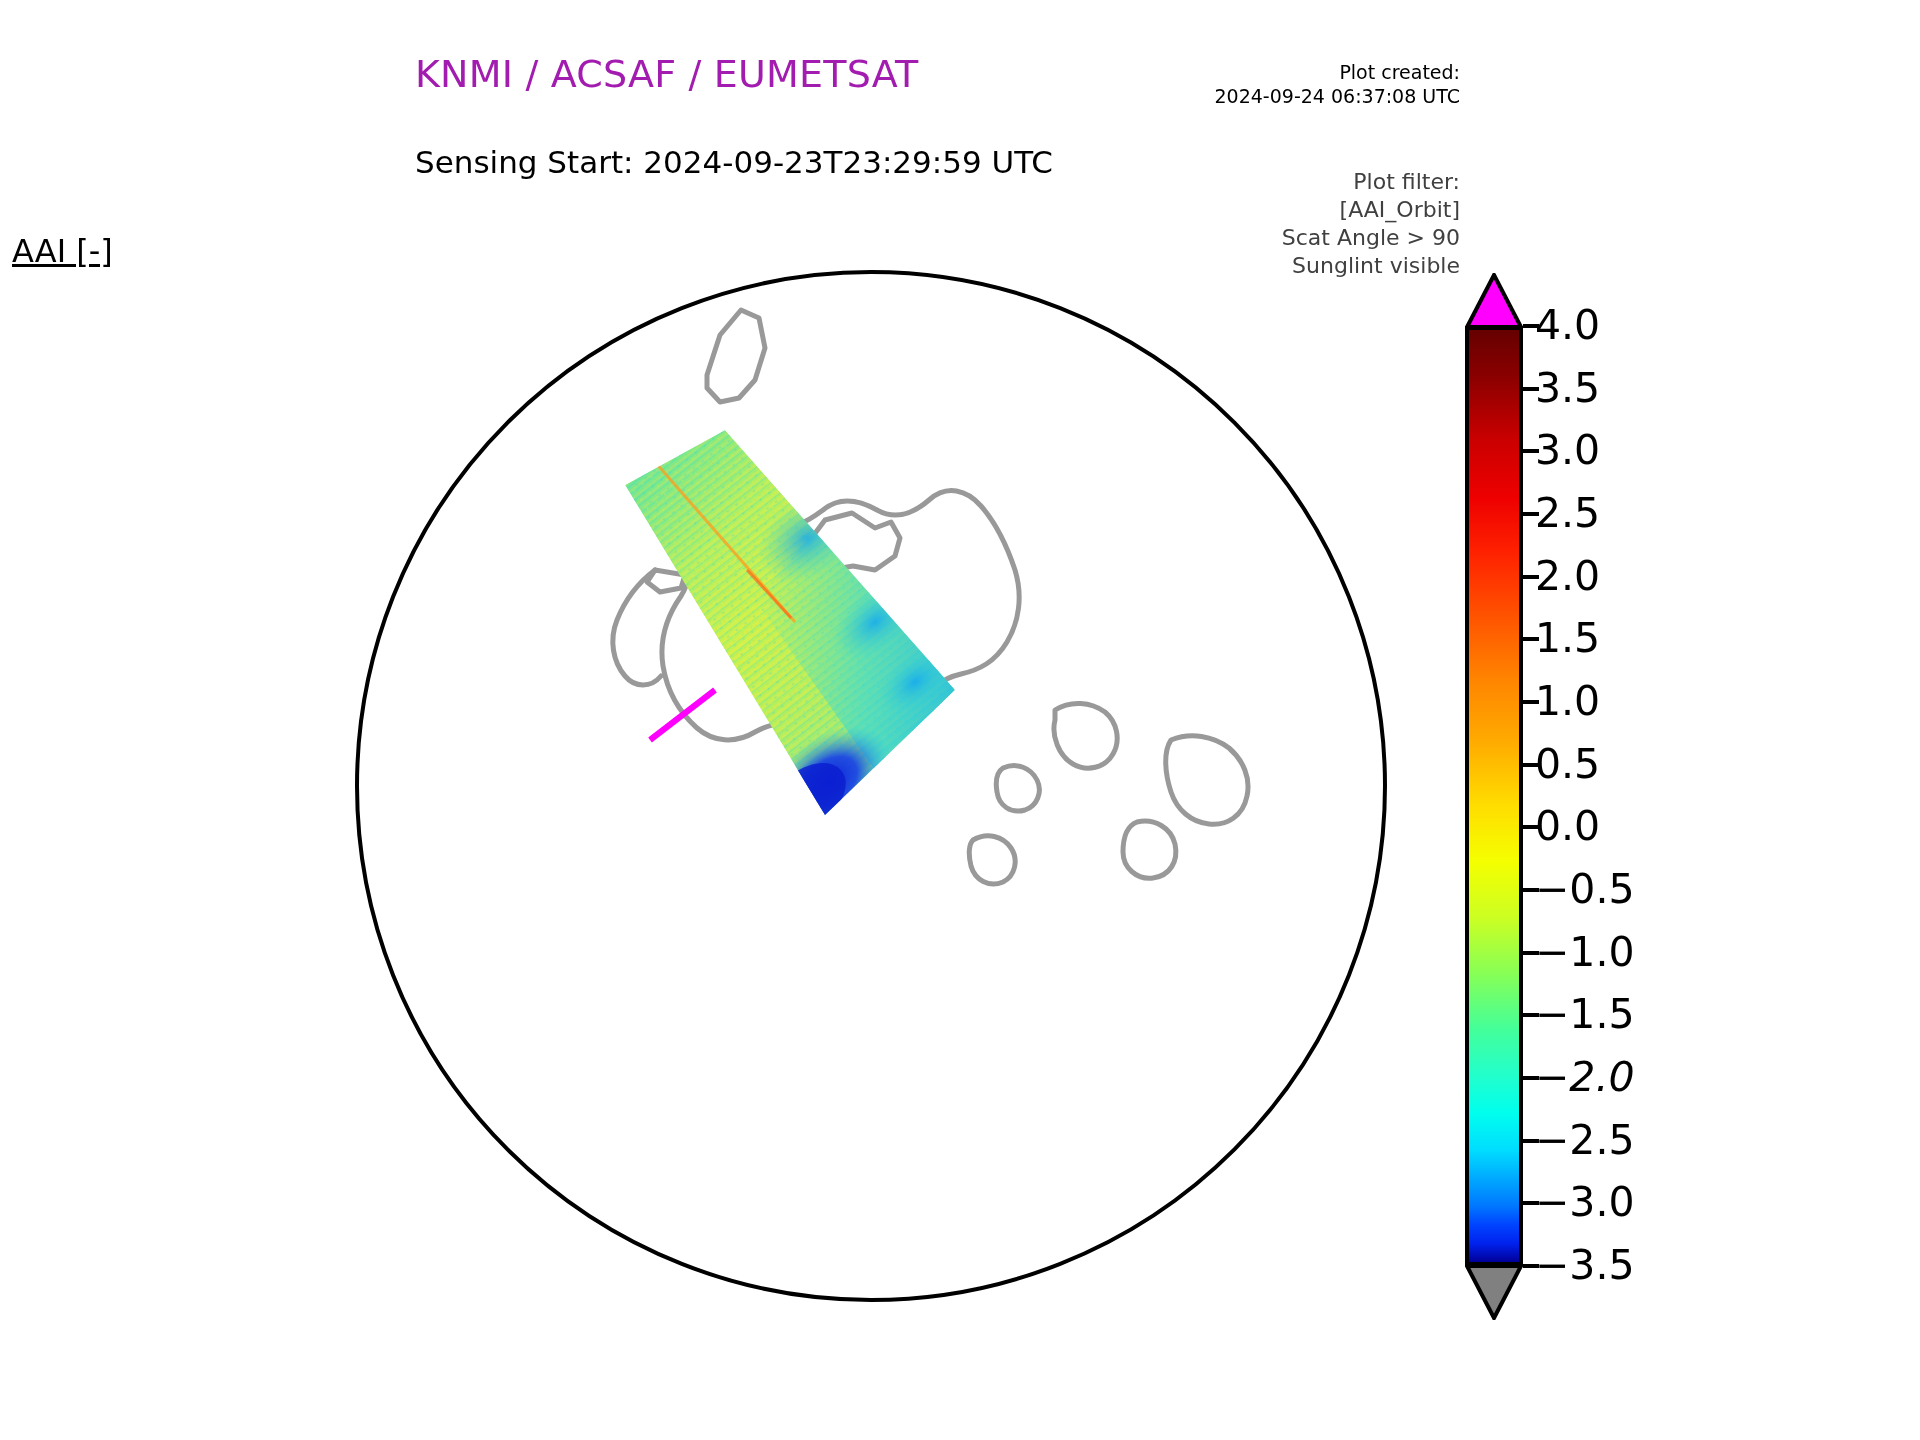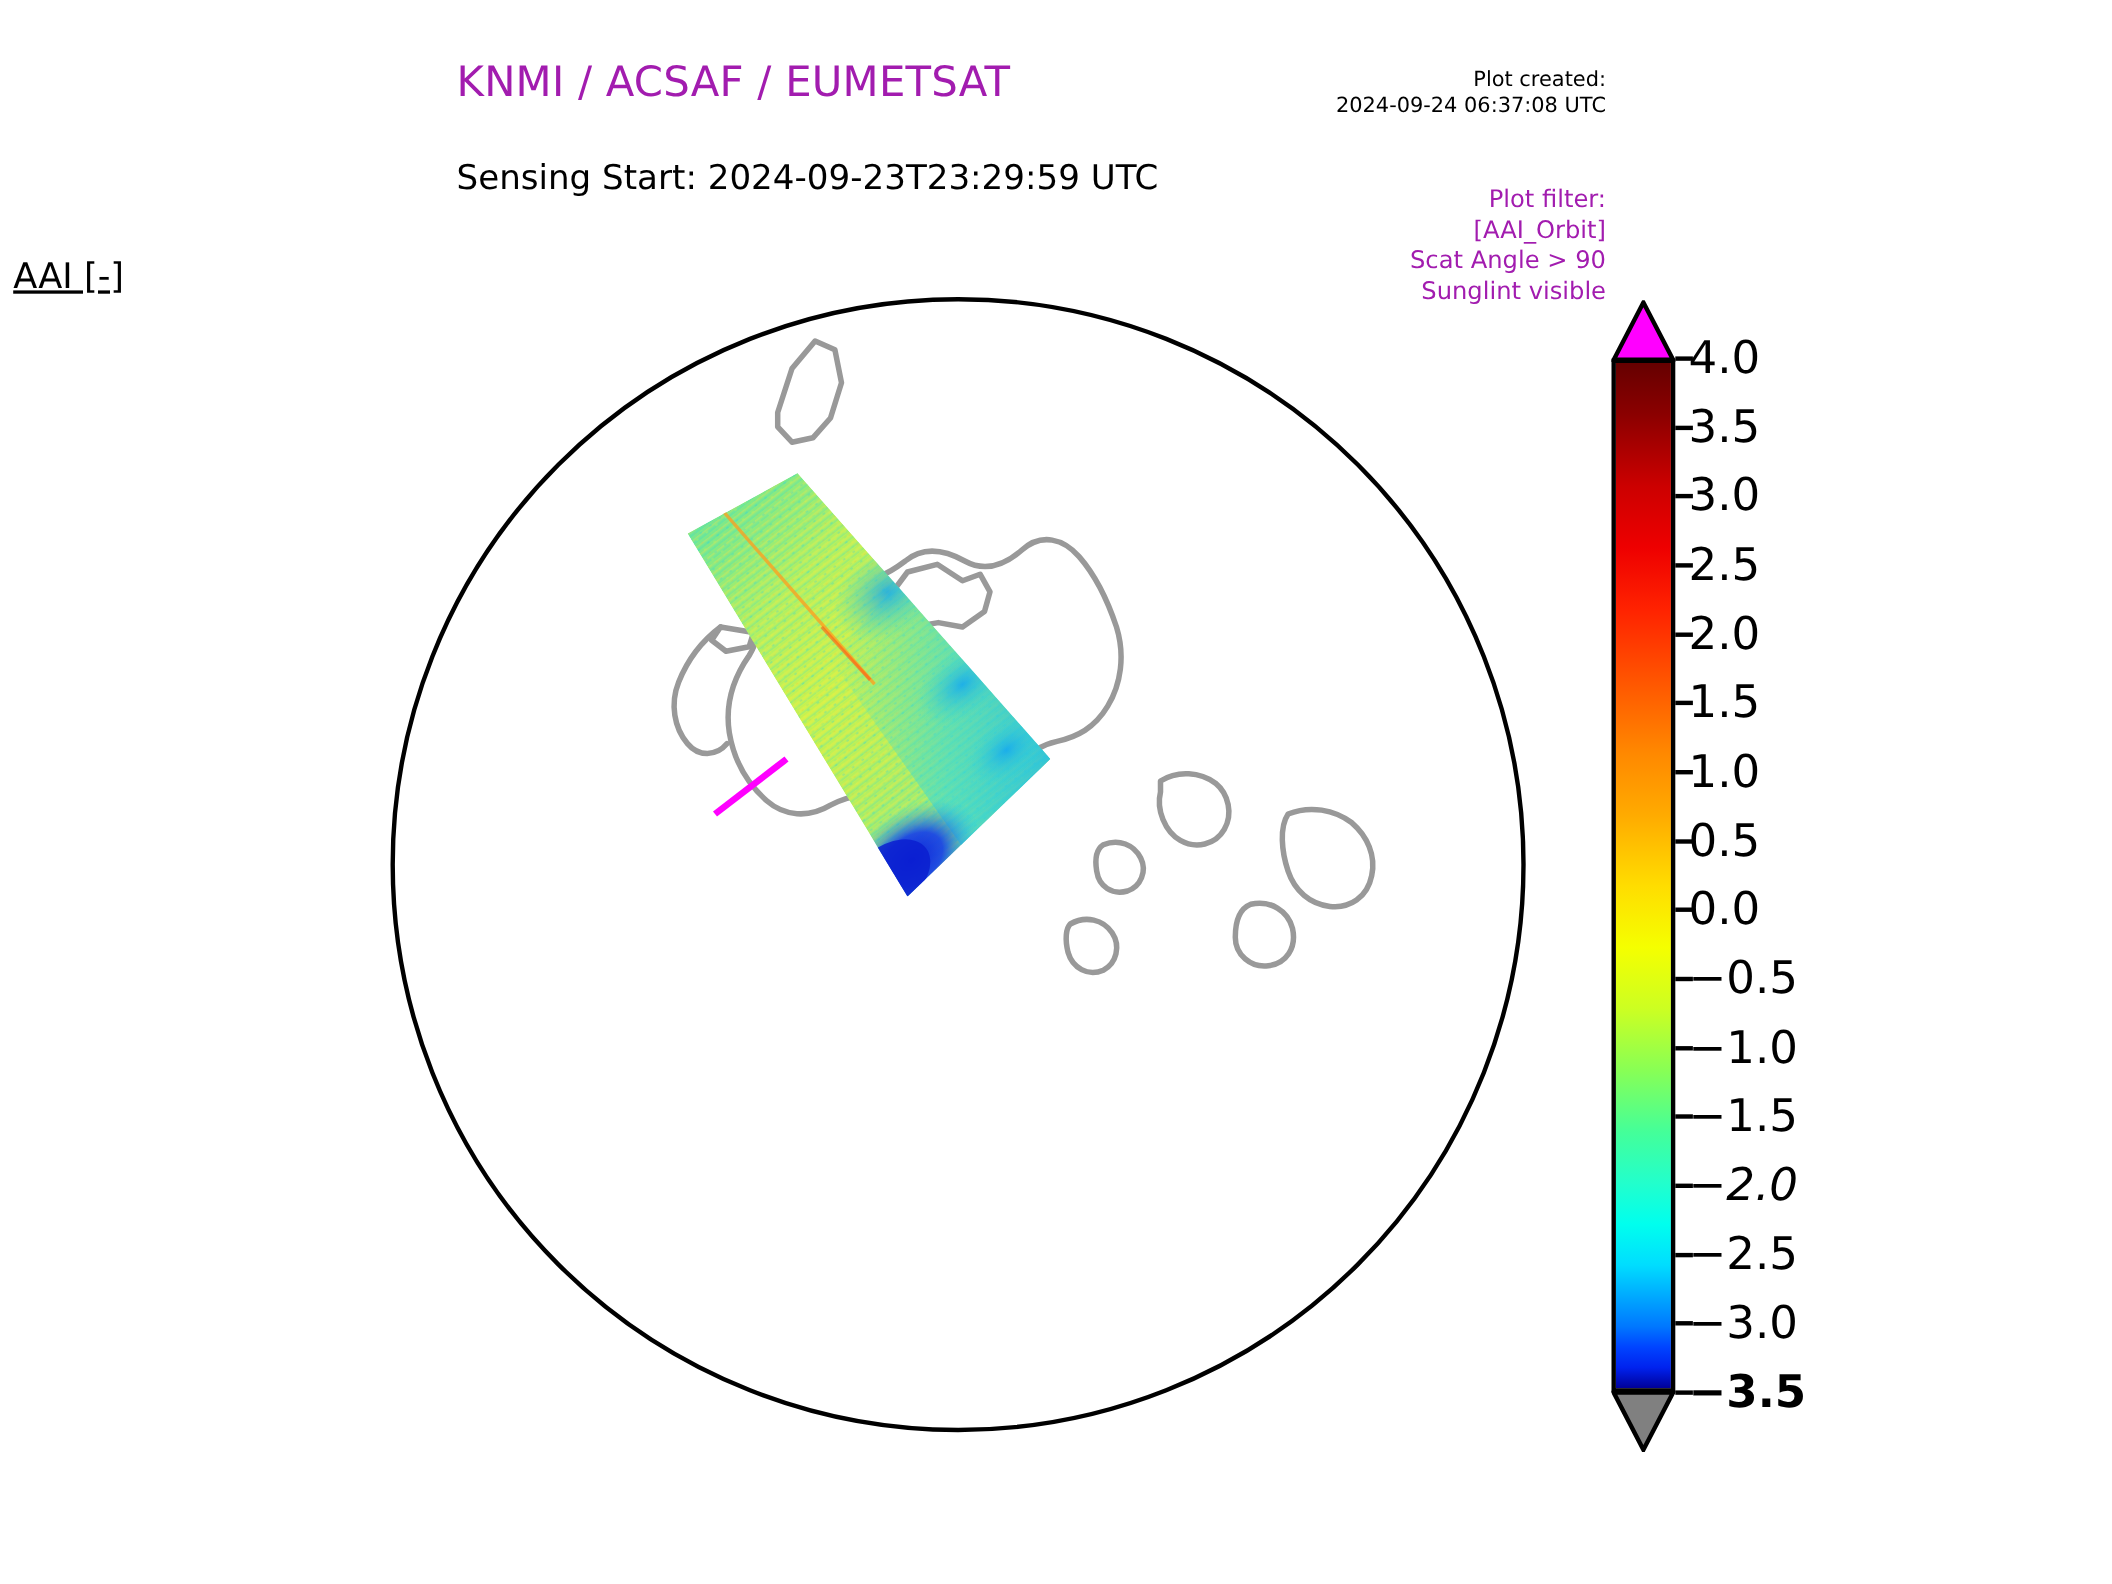--- a/index.html
+++ b/index.html
@@ -6,21 +6,21 @@
   body{width:1920px;height:1440px;position:relative;overflow:hidden;
        font-family:"DejaVu Sans","Liberation Sans",sans-serif;color:#000;}
 
   .abs{position:absolute;}
 
   
   #org-title{left:415px;top:52px;font-size:38px;color:#a21caf;letter-spacing:0.2px;white-space:nowrap;}
   #plot-created-block{left:1160px;top:60px;width:300px;text-align:right;font-size:19px;line-height:24px;}
   #dataset-block{left:415px;top:140px;font-size:31px;line-height:44px;white-space:nowrap;}
   #var-title{left:12px;top:232px;width:1450px;text-align:left;font-size:32px;text-decoration:underline;}
-  #filter-block{left:1160px;top:168px;width:300px;text-align:right;color:#a21caf;
+  #filter-block{left:1160px;top:168px;width:300px;text-align:right;color:#404040;
                 font-size:22px;line-height:28px;}
 
   
   #map-area{left:355px;top:270px;width:1040px;height:1040px;}
   #globe-disc{left:0;top:0;width:1032px;height:1032px;border:4px solid #000;border-radius:50%;
               box-sizing:border-box;background:#fff;}
   #map-svg{left:0;top:0;width:1040px;height:1040px;}
 
   
   #cbar-area{left:1455px;top:280px;width:420px;height:1040px;}
@@ -245,15 +245,15 @@
       <div class="cb-label" style="top: 654.667px;">−1.0</div>
       <div class="cb-tick" style="top: 733.333px;"></div>
       <div class="cb-label" style="top: 717.333px;">−1.5</div>
       <div class="cb-tick" style="top: 796px;"></div>
       <div class="cb-label" style="top: 780px; font-style: italic;">−2.0</div>
       <div class="cb-tick" style="top: 858.667px;"></div>
       <div class="cb-label" style="top: 842.667px;">−2.5</div>
       <div class="cb-tick" style="top: 921.333px;"></div>
       <div class="cb-label" style="top: 905.333px;">−3.0</div>
       <div class="cb-tick" style="top: 984px;"></div>
-      <div class="cb-label" style="top: 968px; font-weight: bold;">−3.5</div>
+      <div class="cb-label" style="top: 968px;">−3.5</div>
     </div>
 </div>
 
 </body></html>

